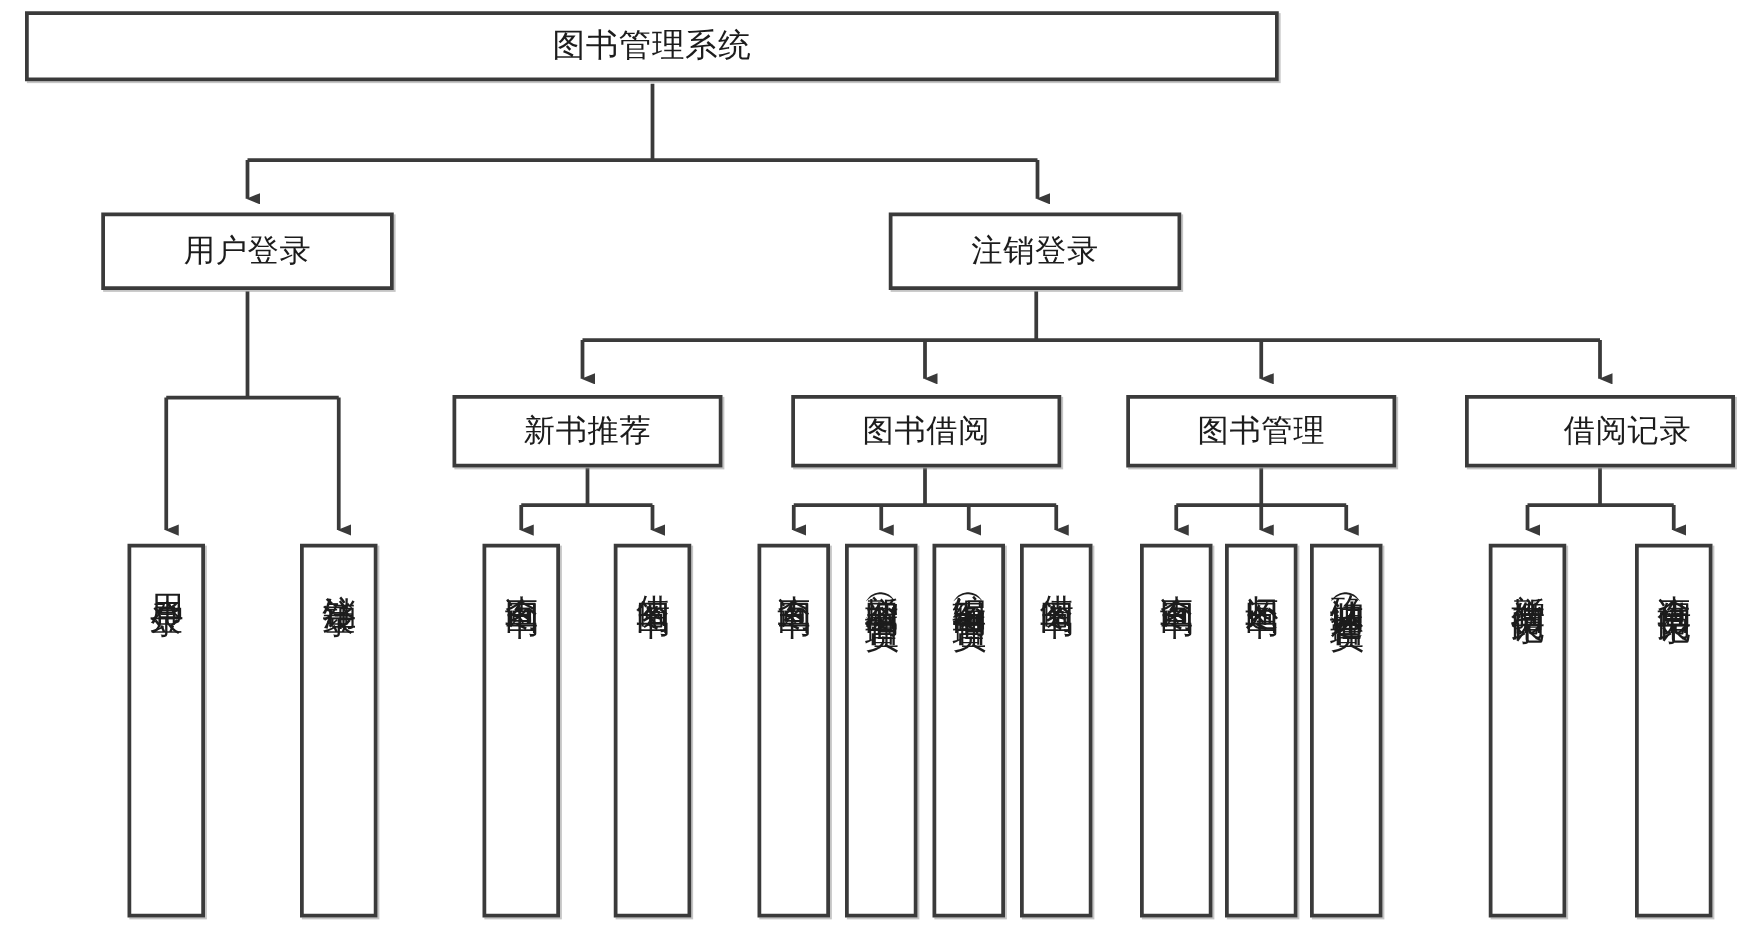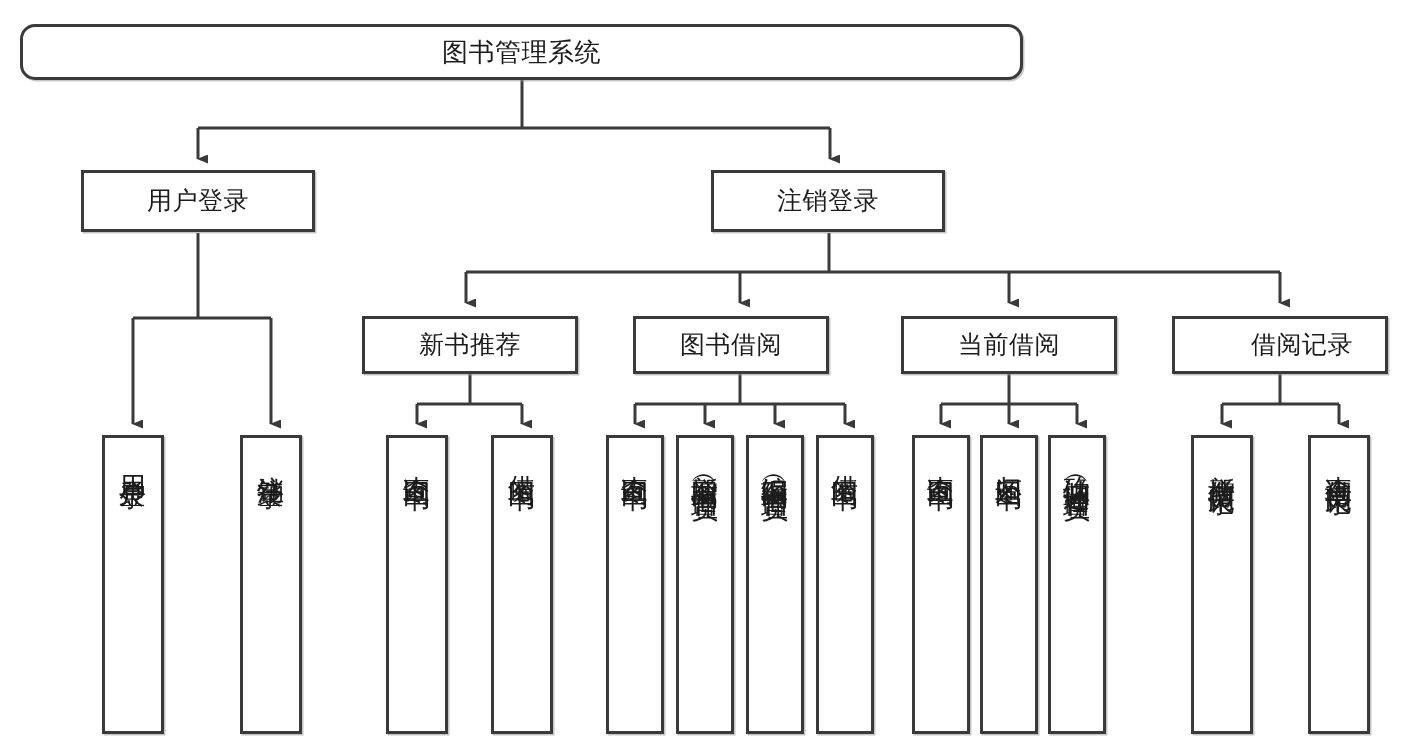--- a/index.html
+++ b/index.html
@@ -121,42 +121,42 @@
       <path d="M1009,404 L1009,424" marker-end="url(#ah)"></path>
       <path d="M1077,404 L1077,424" marker-end="url(#ah)"></path>
 
       <path d="M1280,374 L1280,404"></path>
       <path d="M1222,404 L1339,404"></path>
       <path d="M1222,404 L1222,424" marker-end="url(#ah)"></path>
       <path d="M1339,404 L1339,424" marker-end="url(#ah)"></path>
     </g>
   </svg>
 
-  <div class="node h root" style="left:20px; top:24px; width:1003px; height:56px;border-radius:15px;">
+  <div class="node h root" style="left:20px; top:9px; width:1003px; height:56px;">
     <span class="lbl">图书管理系统</span>
   </div>
 
   <div class="node h" style="left:81px; top:170px; width:234px; height:62px;">
     <span class="lbl">用户登录</span>
   </div>
 
   <div class="node h" style="left:711px; top:170px; width:234px; height:62px;">
     <span class="lbl">注销登录</span>
   </div>
 
   <div class="node h" style="left:362px; top:316px; width:216px; height:58px;">
     <span class="lbl">新书推荐</span>
   </div>
 
-  <div class="node h" style="left:633px; top:316px; width:196px; height:58px;">
+  <div class="node h" style="left:633px; top:316px; width:216px; height:58px;">
     <span class="lbl">图书借阅</span>
   </div>
 
   <div class="node h" style="left:901px; top:316px; width:216px; height:58px;">
-    <span class="lbl">当前借阅</span>
+    <span class="lbl">图书管理</span>
   </div>
 
   <div class="node h" style="left:1172px; top:316px; width:216px; height:58px;padding-left:44px;">
     <span class="lbl">借阅记录</span>
   </div>
 
   <div class="node v" style="left:102px; top:435px; width:62px; height:299px;">
     <span class="lbl">用户登录</span>
   </div>
 

